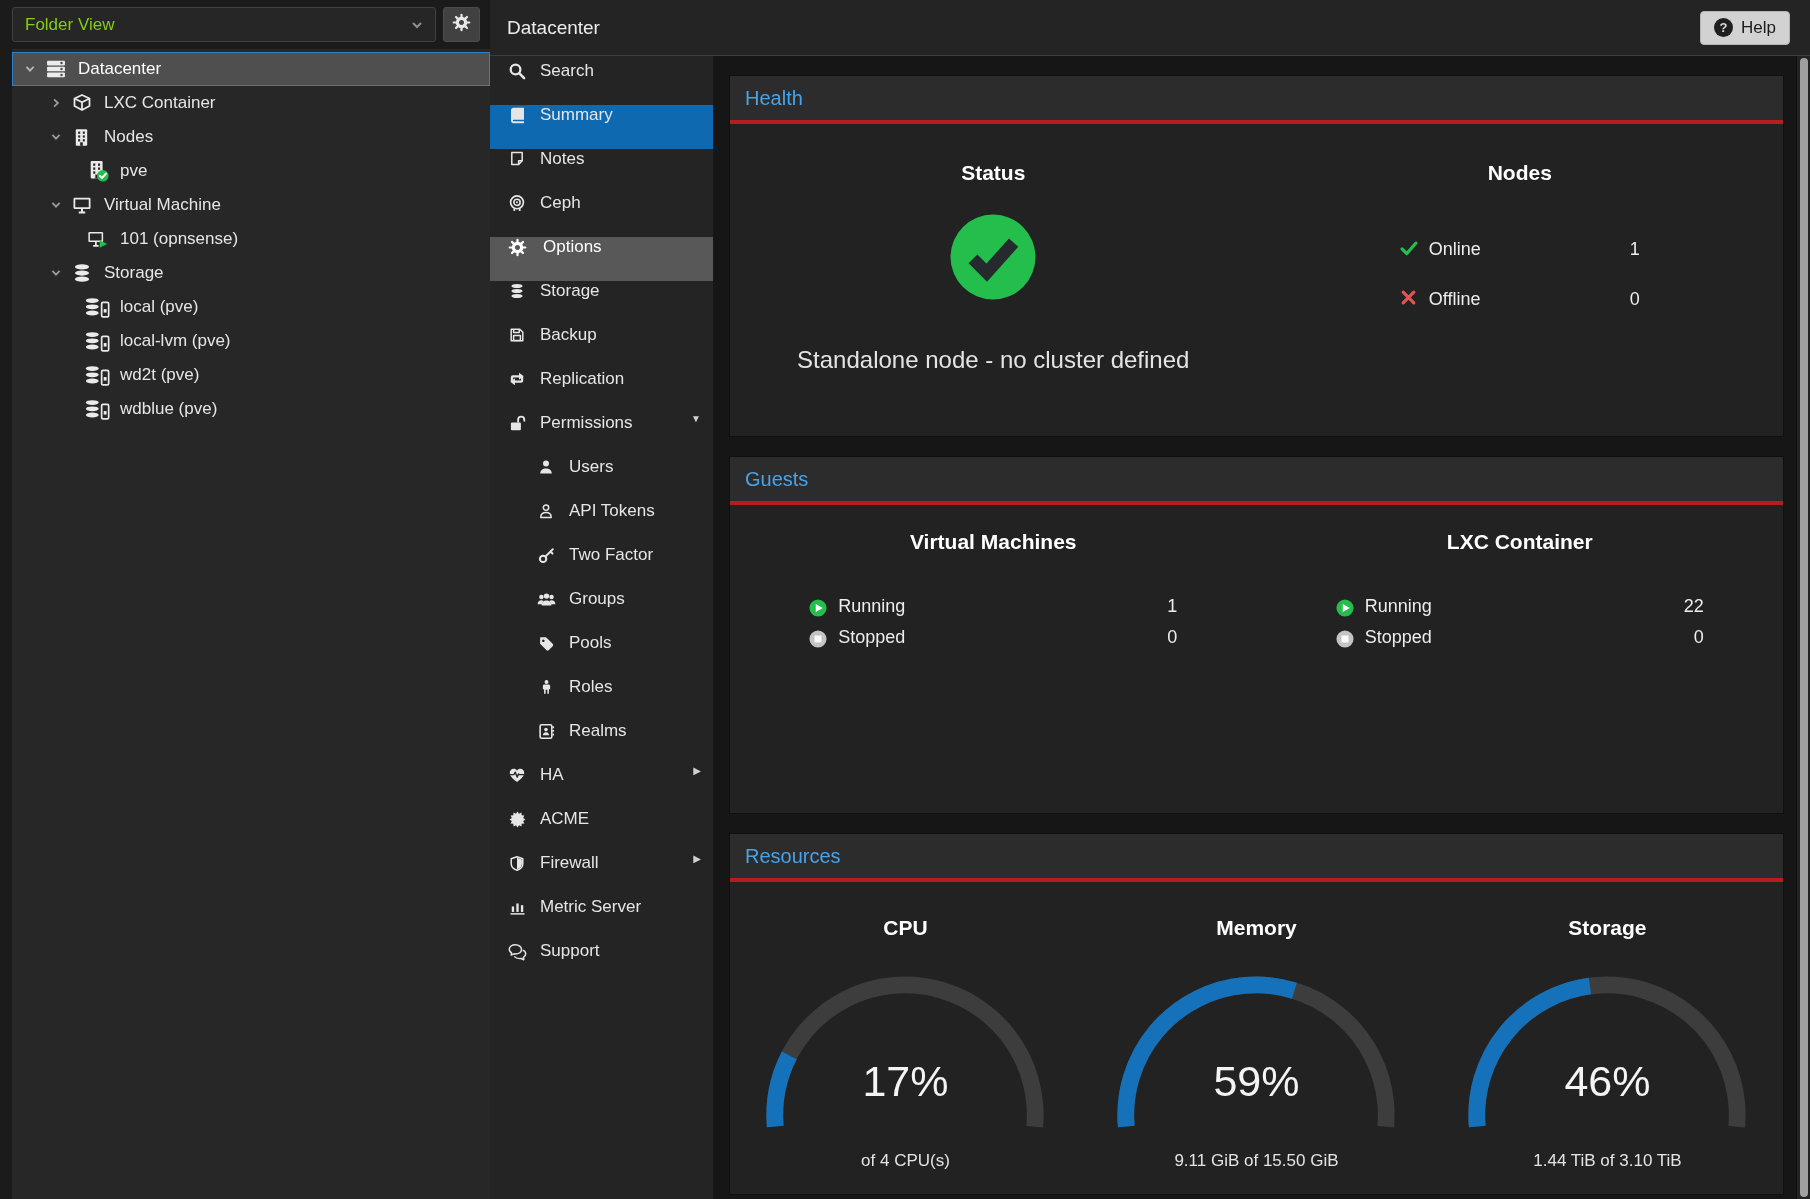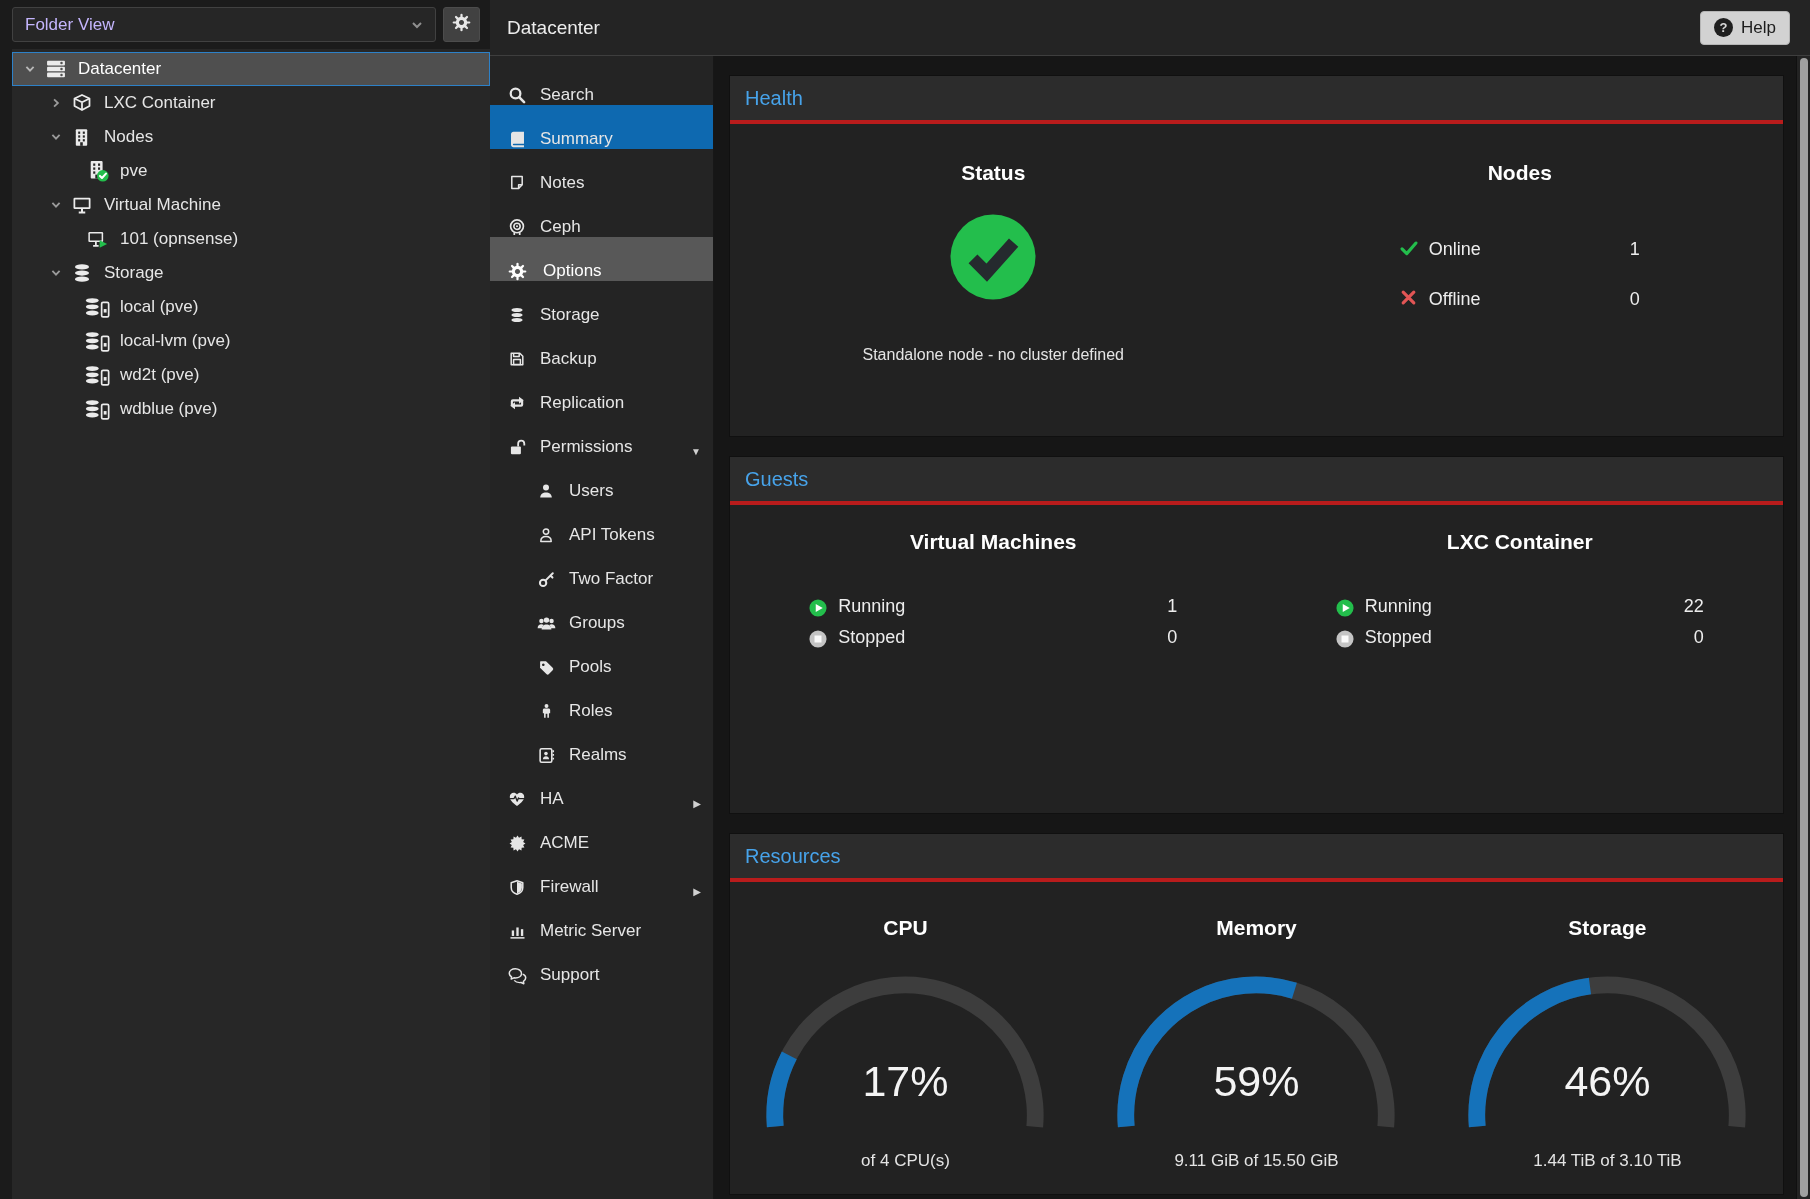--- a/index.html
+++ b/index.html
@@ -9,21 +9,21 @@
     background:#161616; color:#e6e6e6;
     display:flex; overflow:hidden;
     -webkit-font-smoothing:antialiased;
   }
   
   .left-strip { width:12px; background:#1b1b1b; flex:none; }
   .tree-panel { width:478px; flex:none; display:flex; flex-direction:column; background:#272727; }
   .tree-topbar { height:49px; background:#1b1b1b; display:flex; align-items:center; flex:none; }
   .folder-select {
     width:424px; height:35px; background:#262626; border:1px solid #414141; border-radius:3px;
-    display:flex; align-items:center; padding:0 10px 0 12px; color:#c4b5fd; font-size:17px; cursor:pointer;
+    display:flex; align-items:center; padding:0 10px 0 12px; color:#84cc16; font-size:17px; cursor:pointer;
   }
   .folder-select .chev { margin-left:auto; display:flex; }
   .gear-btn {
     width:37px; height:35px; margin-left:7px; background:#414141; border:1px solid #4c4c4c; border-radius:3px;
     display:flex; align-items:center; justify-content:center; cursor:pointer;
   }
   .tree { padding-top:3px; }
   .trow { height:34px; display:flex; align-items:center; color:#e6e6e6; font-size:17px; cursor:pointer; white-space:nowrap; }
   .trow.l0 { padding-left:8px; }
   .trow.l1 { padding-left:34px; }
@@ -37,39 +37,39 @@
   .ch-title { margin-left:17px; font-size:19px; color:#ececec; }
   .help-btn {
     margin-left:auto; margin-right:20px; height:34px; background:#d2d2d2; border:1px solid #b5b5b5; border-radius:4px;
     display:flex; align-items:center; gap:8px; padding:0 13px; font-size:17px; color:#1c1c1c; cursor:pointer;
   }
   .help-q { width:19px; height:19px; border-radius:50%; background:#1f1f1f; color:#d9d9d9; font-size:13px; font-weight:bold;
     display:flex; align-items:center; justify-content:center; }
   .content-row { flex:1; display:flex; min-height:0; }
   
   .menu { width:224px; background:#242424; border-right:1px solid #171717; padding-top:5px; flex:none; }
-  .mi { height:44px; display:flex; align-items:flex-end; padding:0 12px 0 17px; gap:13px; color:#e6e6e6; font-size:17px; cursor:pointer; }
+  .mi { height:44px; display:flex; align-items:flex-start; padding:0 12px 0 17px; gap:13px; color:#e6e6e6; font-size:17px; cursor:pointer; }
   .mi .ic { width:20px; height:20px; display:flex; align-items:center; justify-content:center; flex:none; }
   .mi.sub { padding-left:46px; }
   .mi.sel { background:#0e69b0; color:#e5e5e5; }
   .mi.hov { background:#585858; color:#fff;gap:16px; }
   .caret { margin-left:auto; font-size:10px; color:#d0d0d0; }
   
   .panel-area { flex:1; background:#161616; padding:19px 12px 0 15px; min-width:0; overflow:hidden; }
   .panel { border:1px solid #101010; margin-bottom:19px; }
   .panel-h { height:48px; background:#2c2c2c; display:flex; align-items:center; padding-left:15px; border-bottom:4px solid #b91c1c; }
   .panel-title { font-size:20px; color:#47a3ea; }
   .panel-b { background:#222222; }
   .cols { display:flex; }
   .colhead { font-size:21px; font-weight:bold; color:#ffffff; }
   
   .health-b { height:312px; }
   .hcol { width:50%; text-align:center; padding-top:37px; }
   .status-icon { width:90px; height:90px; margin:27px auto 0; display:block; }
-  .status-msg { margin-top:44px; font-size:16px; color:#e4e4e4; }
+  .status-msg { margin-top:44px; font-size:24px; color:#e4e4e4; }
   .node-rows { width:240px; margin:54px auto 0; text-align:left; }
   .nrow { display:flex; align-items:flex-start; gap:11px; font-size:18px; color:#ededed; height:26px; }
   .nrow + .nrow { margin-top:24px; }
   .rval { margin-left:auto; }
   .sic { width:18px; height:18px; flex:none; display:flex; }
   
   .guests-b { height:308px; }
   .gcol { width:50%; padding-top:25px; text-align:center; }
   .grows { width:368px; margin:36px auto 0; text-align:left; }
   .grow { display:flex; align-items:flex-end; gap:11px; font-size:18px; color:#ededed; height:27px; }

